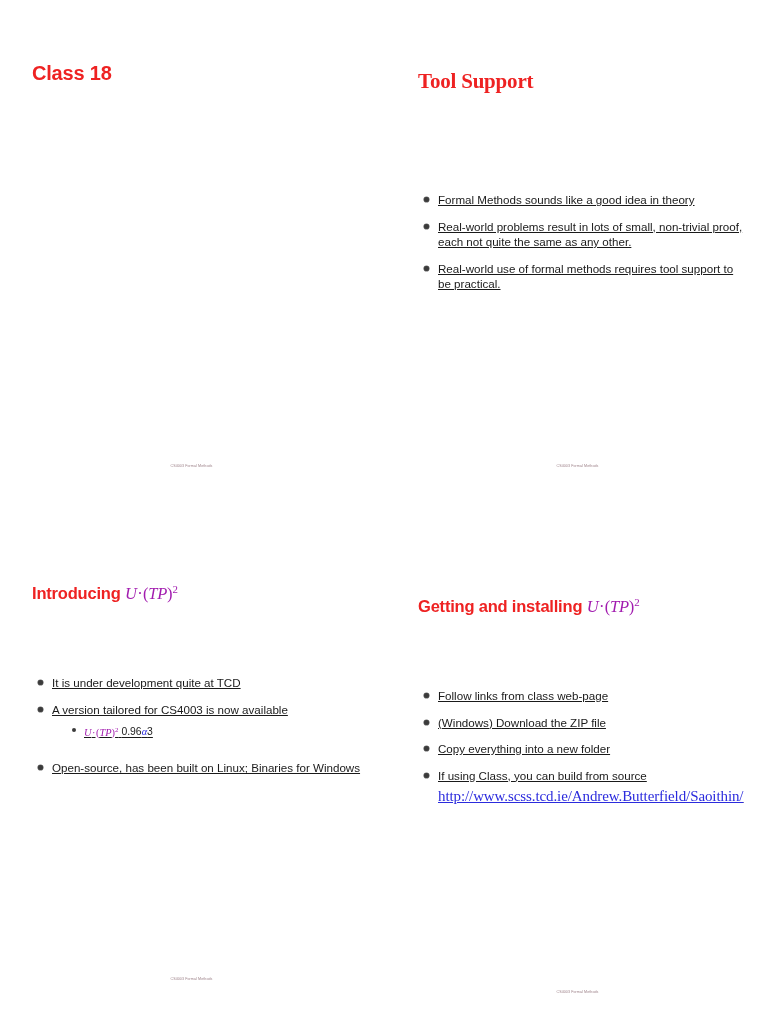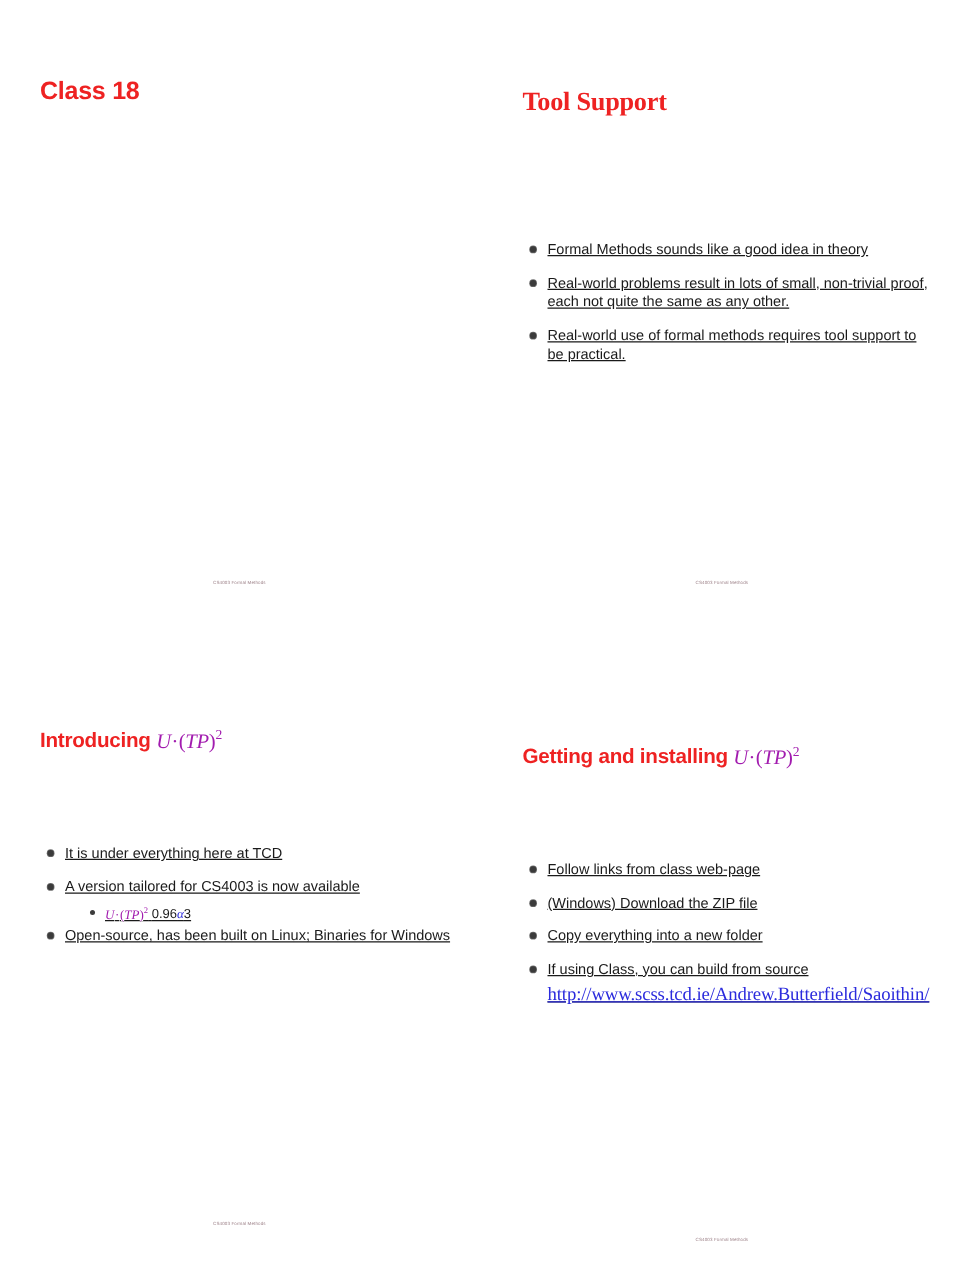--- a/index.html
+++ b/index.html
@@ -87,21 +87,21 @@
     content: "";
     position: absolute;
     left: 2px;
     top: 5px;
     width: 5px;
     height: 5px;
     border-radius: 50%;
     background: #3b3b3b;
     box-shadow: 0 0 0 0.6px #6e6e6e;
   }
-  .bullets .tight { margin-bottom: 2px; }
+  .bullets .tight { margin-bottom: 21px; }
 
   
   .sublist {
     list-style: none;
     margin: 7px 0 0 0;
     padding: 0 0 0 18px;
     font-size: 10.4px;
   }
   .sublist > li {
     position: relative;
@@ -165,21 +165,21 @@
 
     <div class="slide-footer">CS4003 Formal Methods</div>
   </div>
 
   <div class="slide s3">
     <div class="slide-title">
       <span>Introducing </span><span class="utp"><span>U</span><span class="dot">·</span><span class="par">(</span><span>TP</span><span class="par">)</span><sup>2</sup></span>
     </div>
 
     <ul class="bullets">
-      <li><span>It is under everything here at TCD</span></li>
+      <li><span>It is under development quite at TCD</span></li>
       <li class="tight">
         <span>A version tailored for CS4003 is now available</span>
         <ul class="sublist">
           <li>
             <span class="utp"><span>U</span><span class="dot">·</span><span class="par">(</span><span>TP</span><span class="par">)</span><sup>2</sup></span>
             <span class="ver-num">0.96</span><span class="alpha">α</span><span class="ver-num">3</span>
           </li>
         </ul>
       </li>
       <li><span>Open-source, has been built on Linux; Binaries for Windows</span></li>

